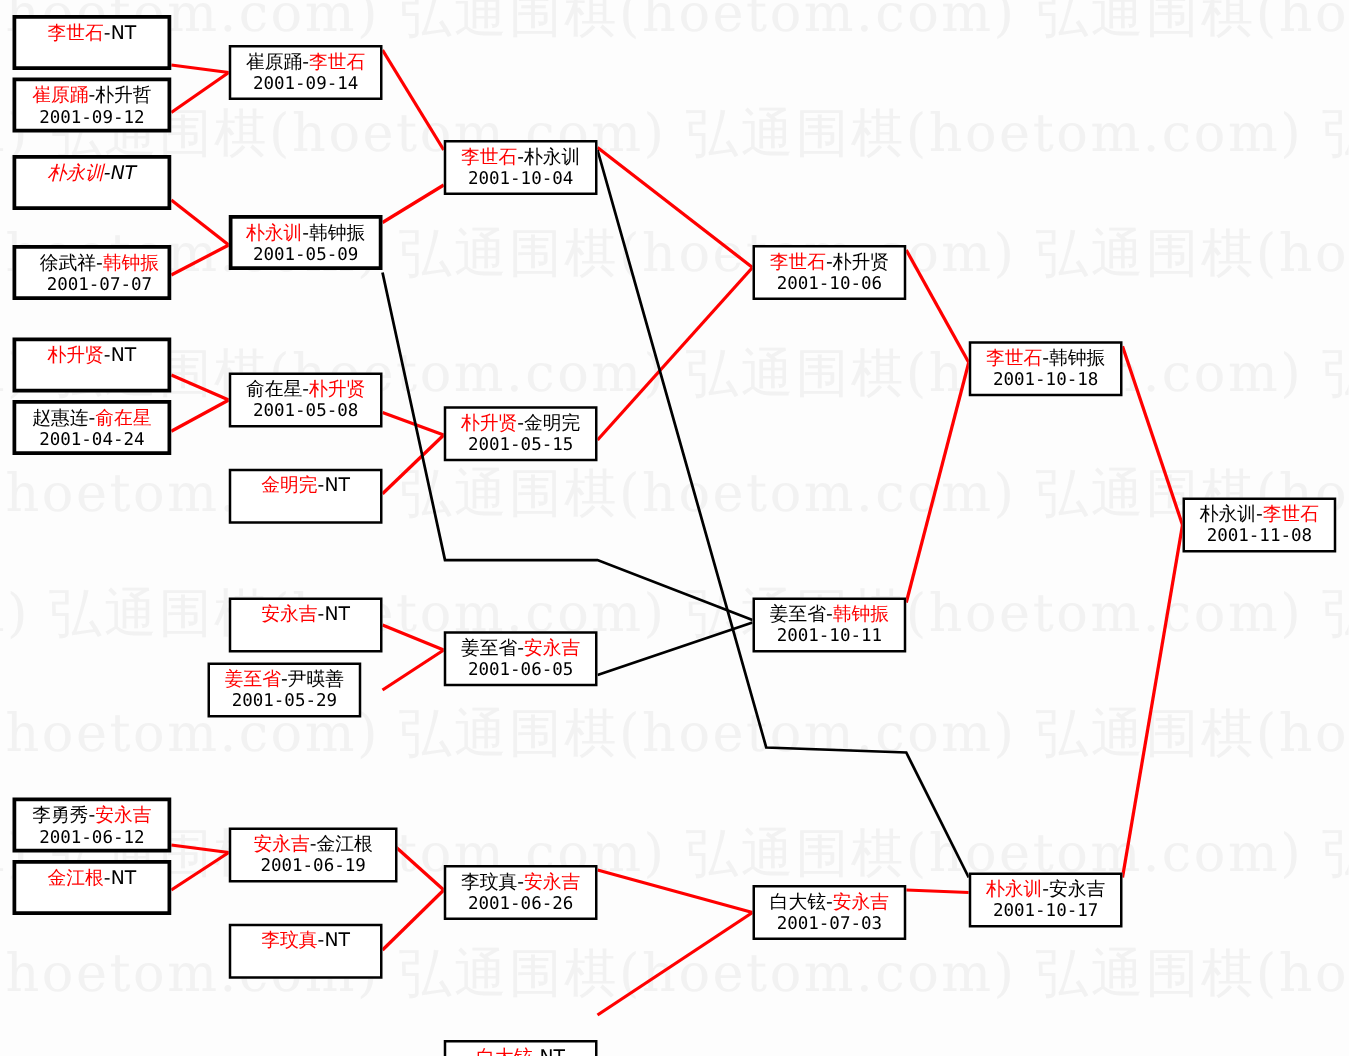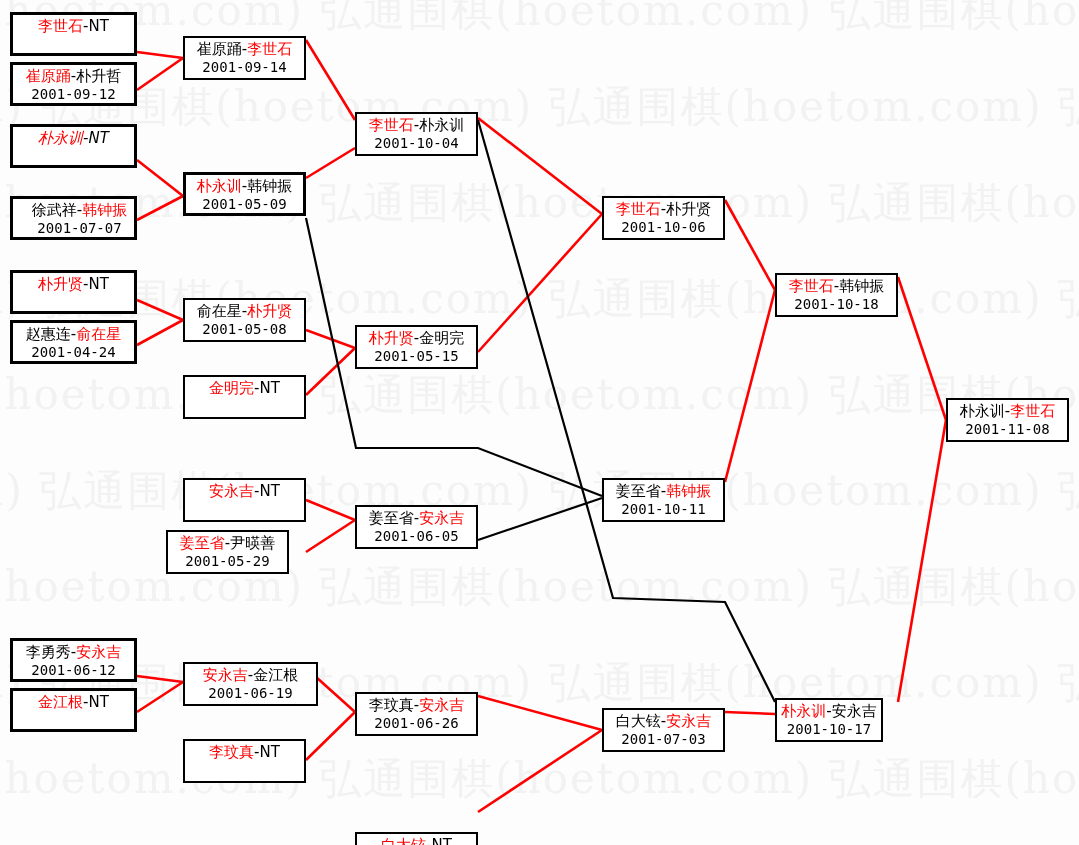--- a/index.html
+++ b/index.html
@@ -197,21 +197,21 @@
         <span class="date">2001-10-11</span>
       </div>
       <div class="node" style="left: 602px; top: 708px; width: 123px; height: 44px; border-color: rgb(0, 0, 0);">
         <span class="players"><span class="lose" style="color: rgb(0, 0, 0);">白大铉</span><span class="sep">-</span><span class="win" style="color: rgb(255, 0, 0);">安永吉</span></span>
         <span class="date">2001-07-03</span>
       </div>
       <div class="node" style="left: 775px; top: 273px; width: 123px; height: 44px; border-color: rgb(0, 0, 0);">
         <span class="players"><span class="win" style="color: rgb(255, 0, 0);">李世石</span><span class="sep">-</span><span class="lose" style="color: rgb(0, 0, 0);">韩钟振</span></span>
         <span class="date">2001-10-18</span>
       </div>
-      <div class="node" style="left: 775px; top: 698px; width: 108px; height: 44px; border-color: rgb(0, 0, 0);">
+      <div class="node" style="left: 775px; top: 698px; width: 123px; height: 44px; border-color: rgb(0, 0, 0);">
         <span class="players"><span class="win" style="color: rgb(255, 0, 0);">朴永训</span><span class="sep">-</span><span class="lose" style="color: rgb(0, 0, 0);">安永吉</span></span>
         <span class="date">2001-10-17</span>
       </div>
       <div class="node" style="left: 946px; top: 398px; width: 123px; height: 44px; border-color: rgb(0, 0, 0);">
         <span class="players"><span class="lose" style="color: rgb(0, 0, 0);">朴永训</span><span class="sep">-</span><span class="win" style="color: rgb(255, 0, 0);">李世石</span></span>
         <span class="date">2001-11-08</span>
       </div>
     </div>
 
 </div>

